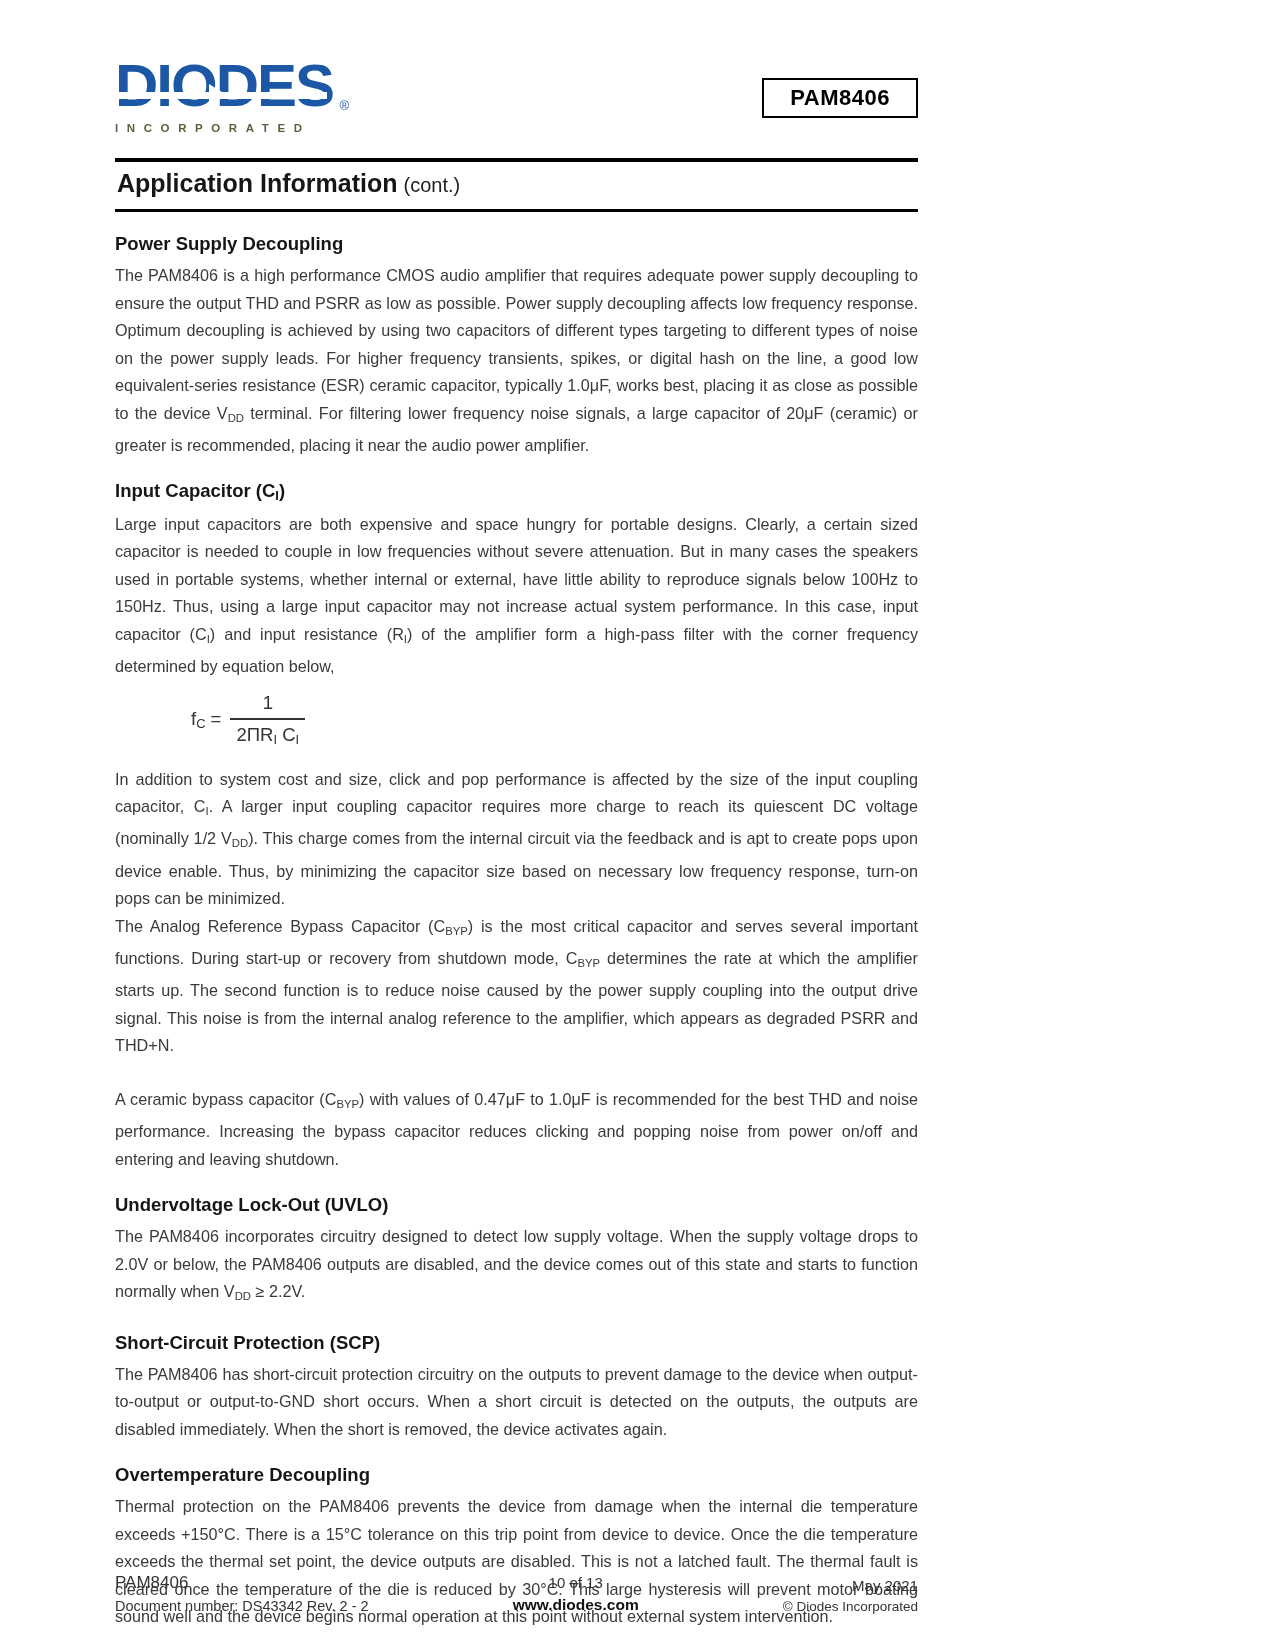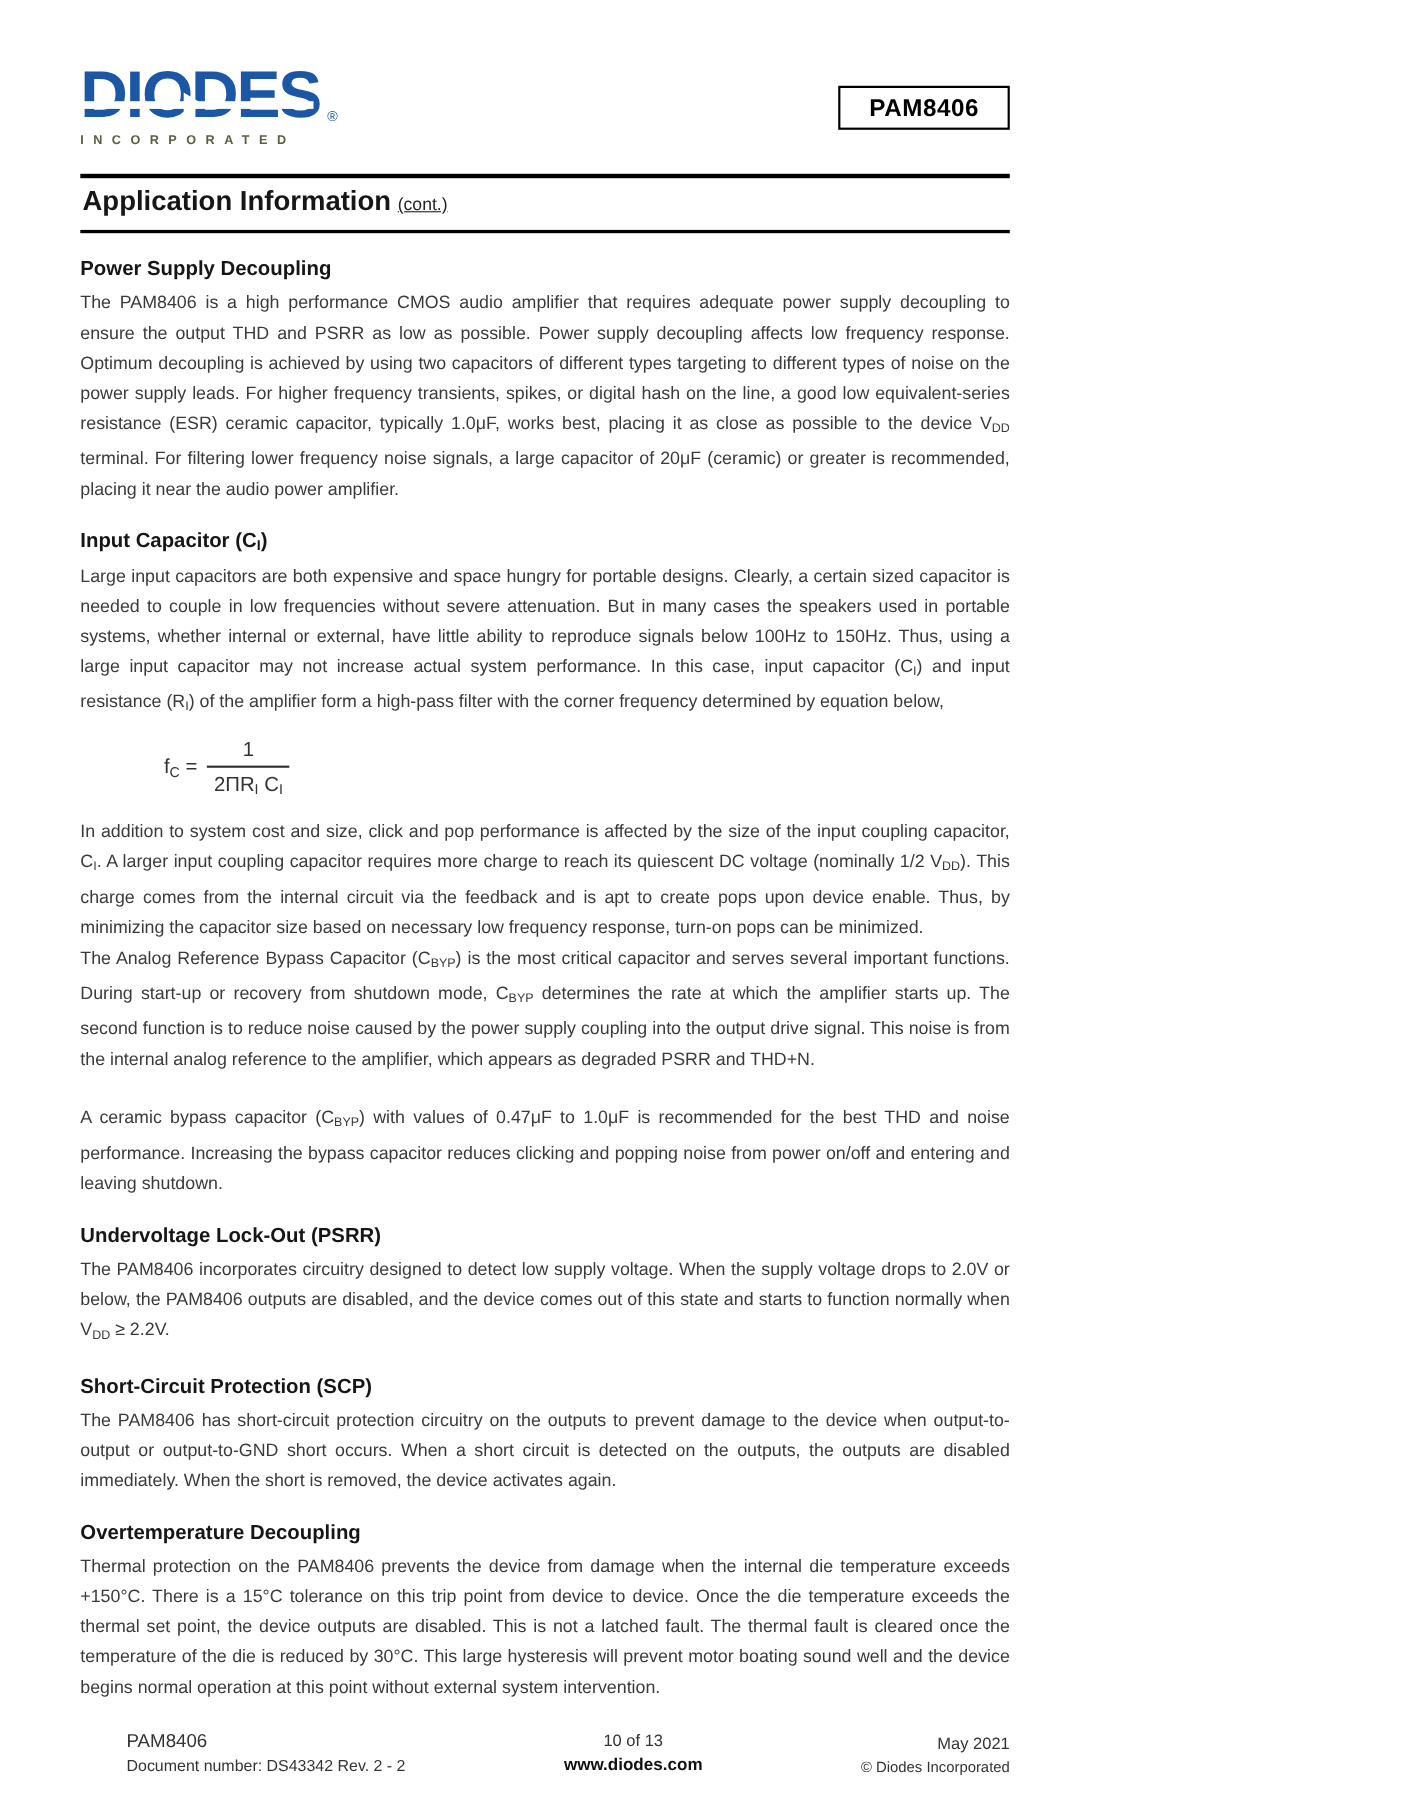--- a/index.html
+++ b/index.html
@@ -1,20 +1,20 @@
 <!DOCTYPE html>
 <html><head>
 <meta charset="utf-8">
 <style>
   * { margin:0; padding:0; box-sizing:border-box; }
   html,body { background:#ffffff; }
   .page {
     width:1046px; height:1650px; position:relative; background:#ffffff;
     font-family:"Liberation Sans", sans-serif; color:#3a3a3a;
-    padding:56px 128px 0 73px; overflow:hidden;
+    padding:56px 128px 0 115px; overflow:hidden;
   }
   
   .header { display:flex; justify-content:space-between; align-items:flex-start; }
   .logo { position:relative; display:inline-block; }
   .logo-word {
     position:relative; font-weight:bold; font-size:60px; line-height:1;
     letter-spacing:-2px; color:#1c57a5; display:inline-block;
   }
   .logo-stripe { position:absolute; left:-2px; width:214px; top:36px; height:7px; background:#ffffff; }
   .logo-arrow {
@@ -27,21 +27,21 @@
   .part-box {
     margin-top:22px; border:2px solid #000; padding:5px 26px;
     font-size:22px; font-weight:bold; color:#000; letter-spacing:0.5px;
   }
   
   .title-block {
     margin-top:24px; border-top:4px solid #000; border-bottom:3px solid #000;
     padding:7px 2px 11px;
   }
   .title-main { font-size:25px; font-weight:bold; color:#161616; }
-  .title-cont { font-size:16px; font-weight:normal; color:#222; margin-left:6px;text-decoration:underline; }
+  .title-cont { font-size:20px; font-weight:normal; color:#222; margin-left:6px; }
   
   h2 { font-size:18.5px; font-weight:bold; color:#161616; margin:21px 0 7px; }
   p  { font-size:16.2px; line-height:27.5px; text-align:justify; color:#3a3a3a; }
   .para-gap { margin-top:26px; }
   sub { font-size:0.7em; vertical-align:-0.25em; letter-spacing:0; }
   
   .equation {
     display:flex; align-items:center; margin:12px 0 18px 76px;
     font-size:18.5px; color:#333;
   }
@@ -105,21 +105,21 @@
     </div>
     <p>In addition to system cost and size, click and pop performance is affected by the size of the input coupling capacitor, C<sub>I</sub>. A larger input coupling capacitor requires more charge to reach its quiescent DC voltage (nominally 1/2 V<sub>DD</sub>). This charge comes from the internal circuit via the feedback and is apt to create pops upon device enable. Thus, by minimizing the capacitor size based on necessary low frequency response, turn-on pops can be minimized.</p>
   </section>
 
   <section>
     <p>The Analog Reference Bypass Capacitor (C<sub>BYP</sub>) is the most critical capacitor and serves several important functions. During start-up or recovery from shutdown mode, C<sub>BYP</sub> determines the rate at which the amplifier starts up. The second function is to reduce noise caused by the power supply coupling into the output drive signal. This noise is from the internal analog reference to the amplifier, which appears as degraded PSRR and THD+N.</p>
     <p class="para-gap">A ceramic bypass capacitor (C<sub>BYP</sub>) with values of 0.47μF to 1.0μF is recommended for the best THD and noise performance. Increasing the bypass capacitor reduces clicking and popping noise from power on/off and entering and leaving shutdown.</p>
   </section>
 
   <section>
-    <h2>Undervoltage Lock-Out (PSRR)</h2>
+    <h2>Undervoltage Lock-Out (UVLO)</h2>
     <p>The PAM8406 incorporates circuitry designed to detect low supply voltage. When the supply voltage drops to 2.0V or below, the PAM8406 outputs are disabled, and the device comes out of this state and starts to function normally when V<sub>DD</sub> ≥ 2.2V.</p>
   </section>
 
   <section>
     <h2>Short-Circuit Protection (SCP)</h2>
     <p>The PAM8406 has short-circuit protection circuitry on the outputs to prevent damage to the device when output-to-output or output-to-GND short occurs. When a short circuit is detected on the outputs, the outputs are disabled immediately. When the short is removed, the device activates again.</p>
   </section>
 
   <section>
     <h2>Overtemperature Decoupling</h2>

